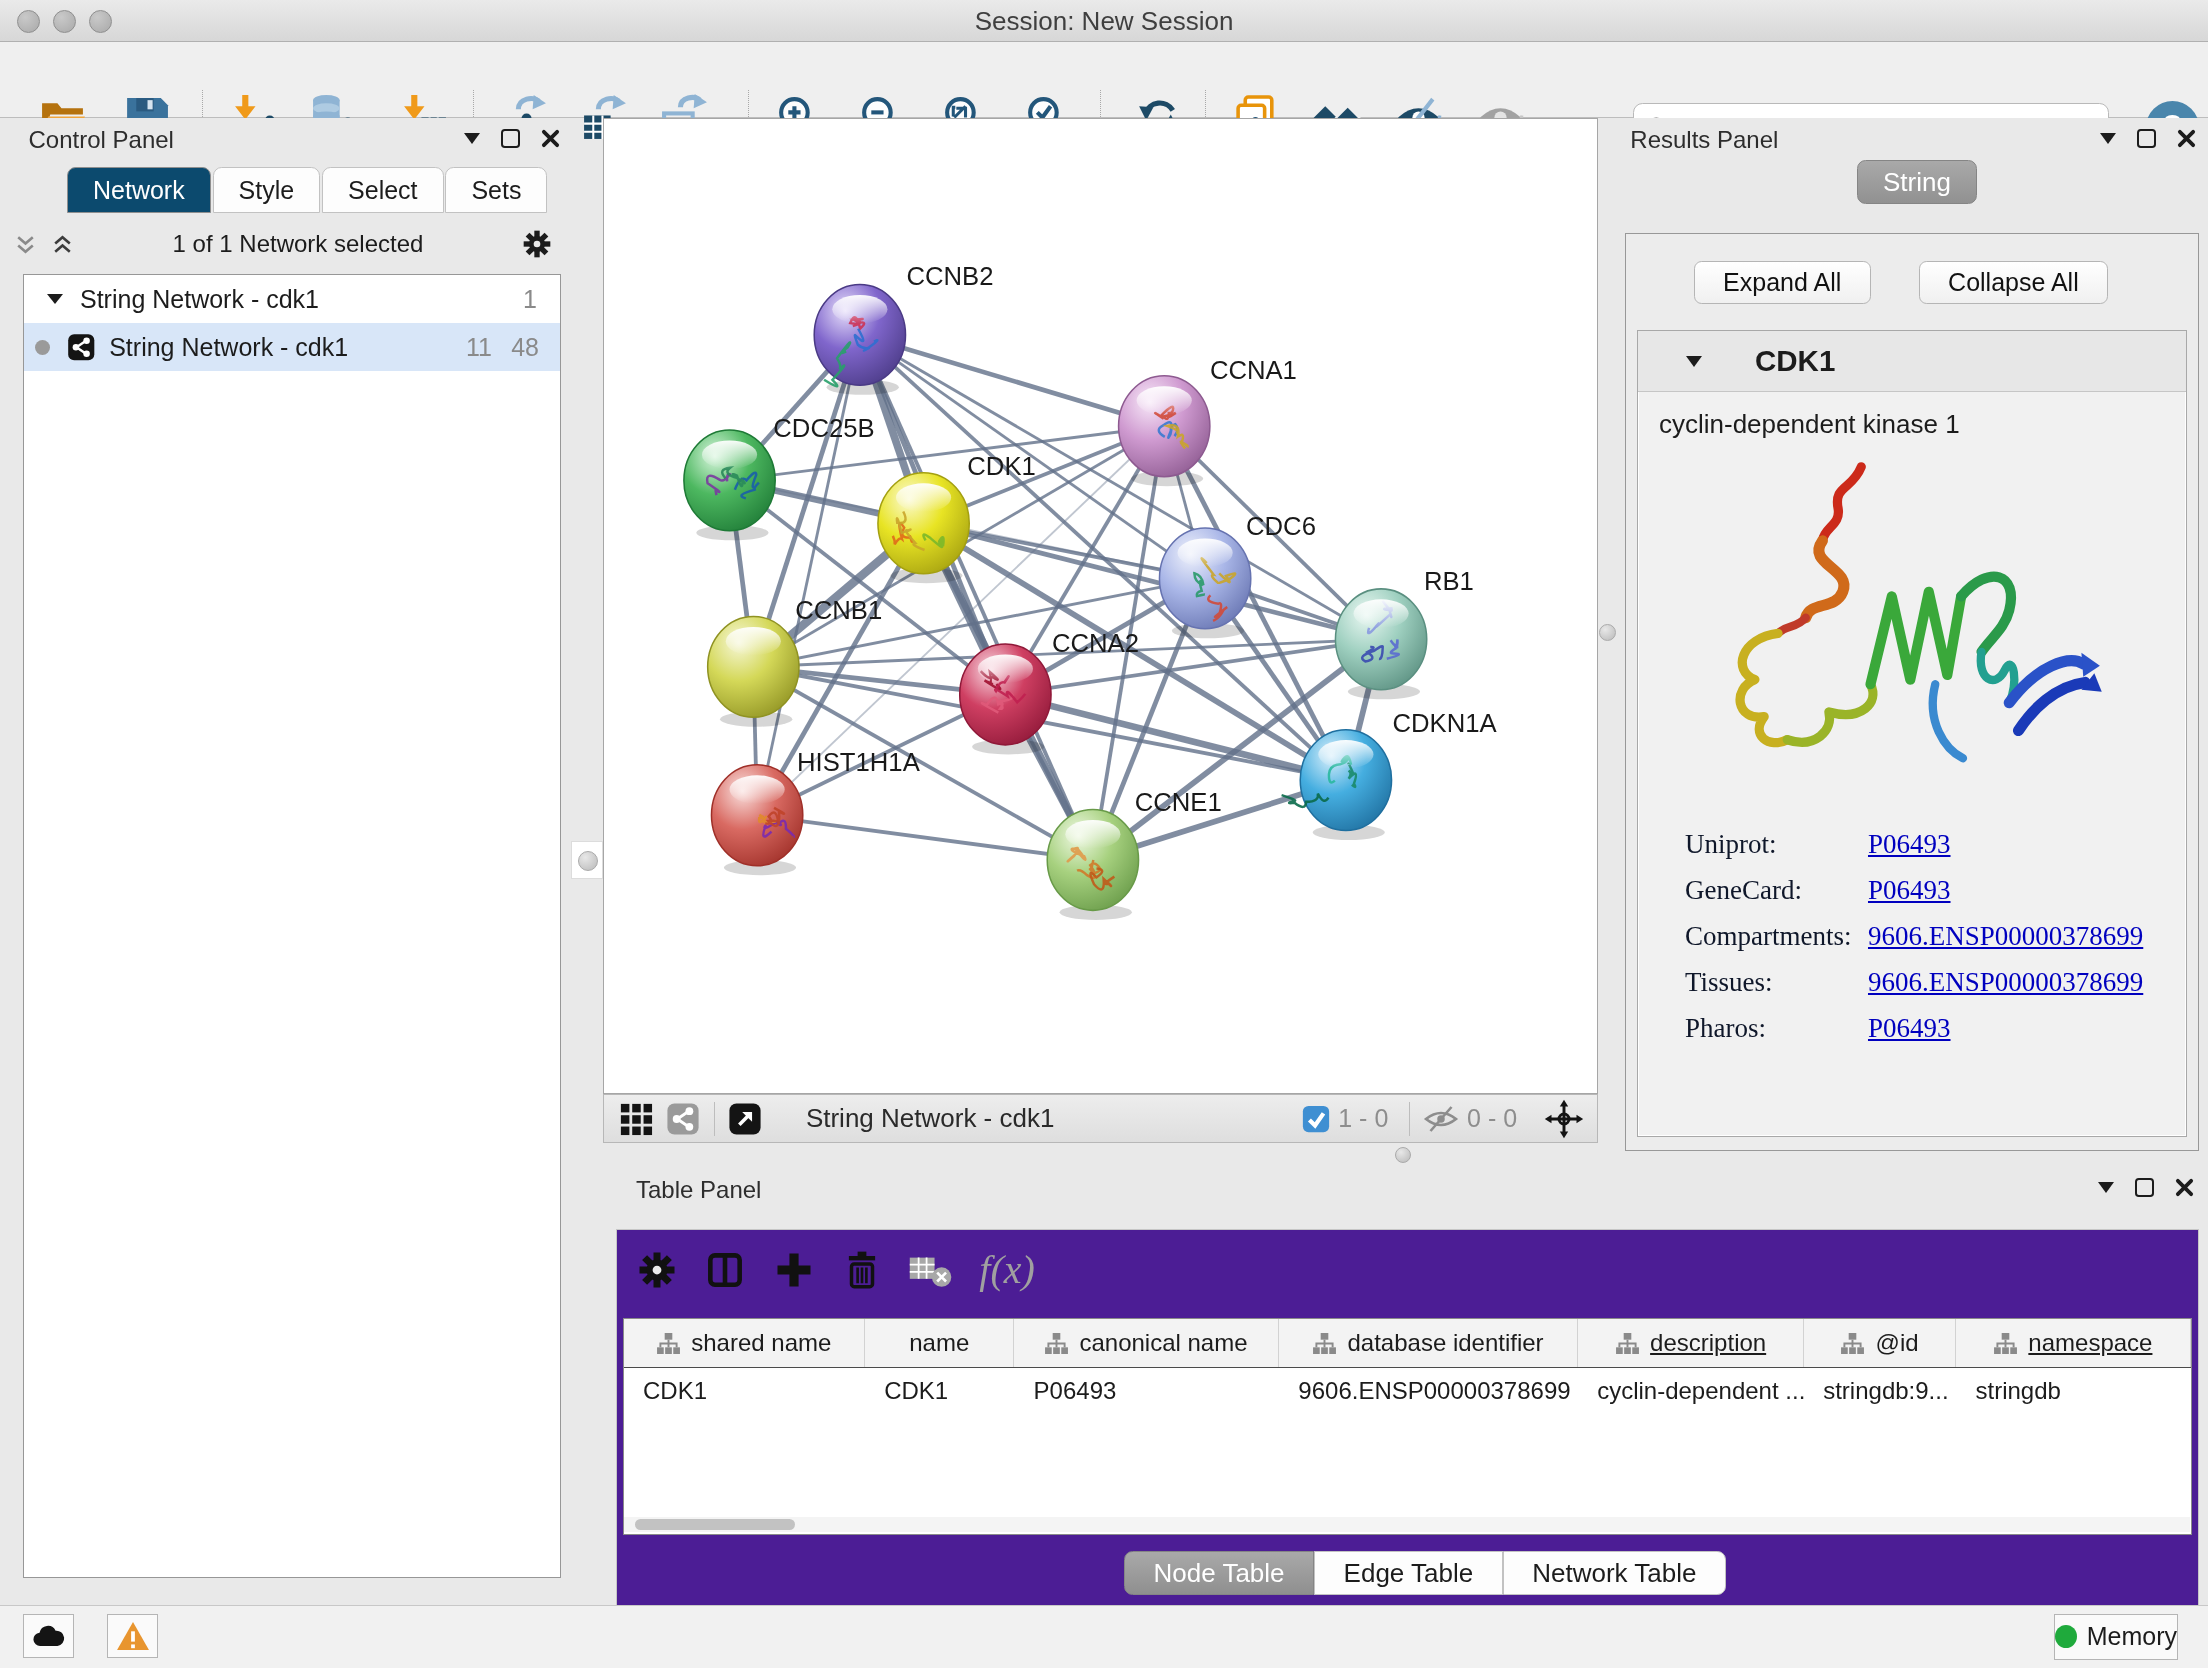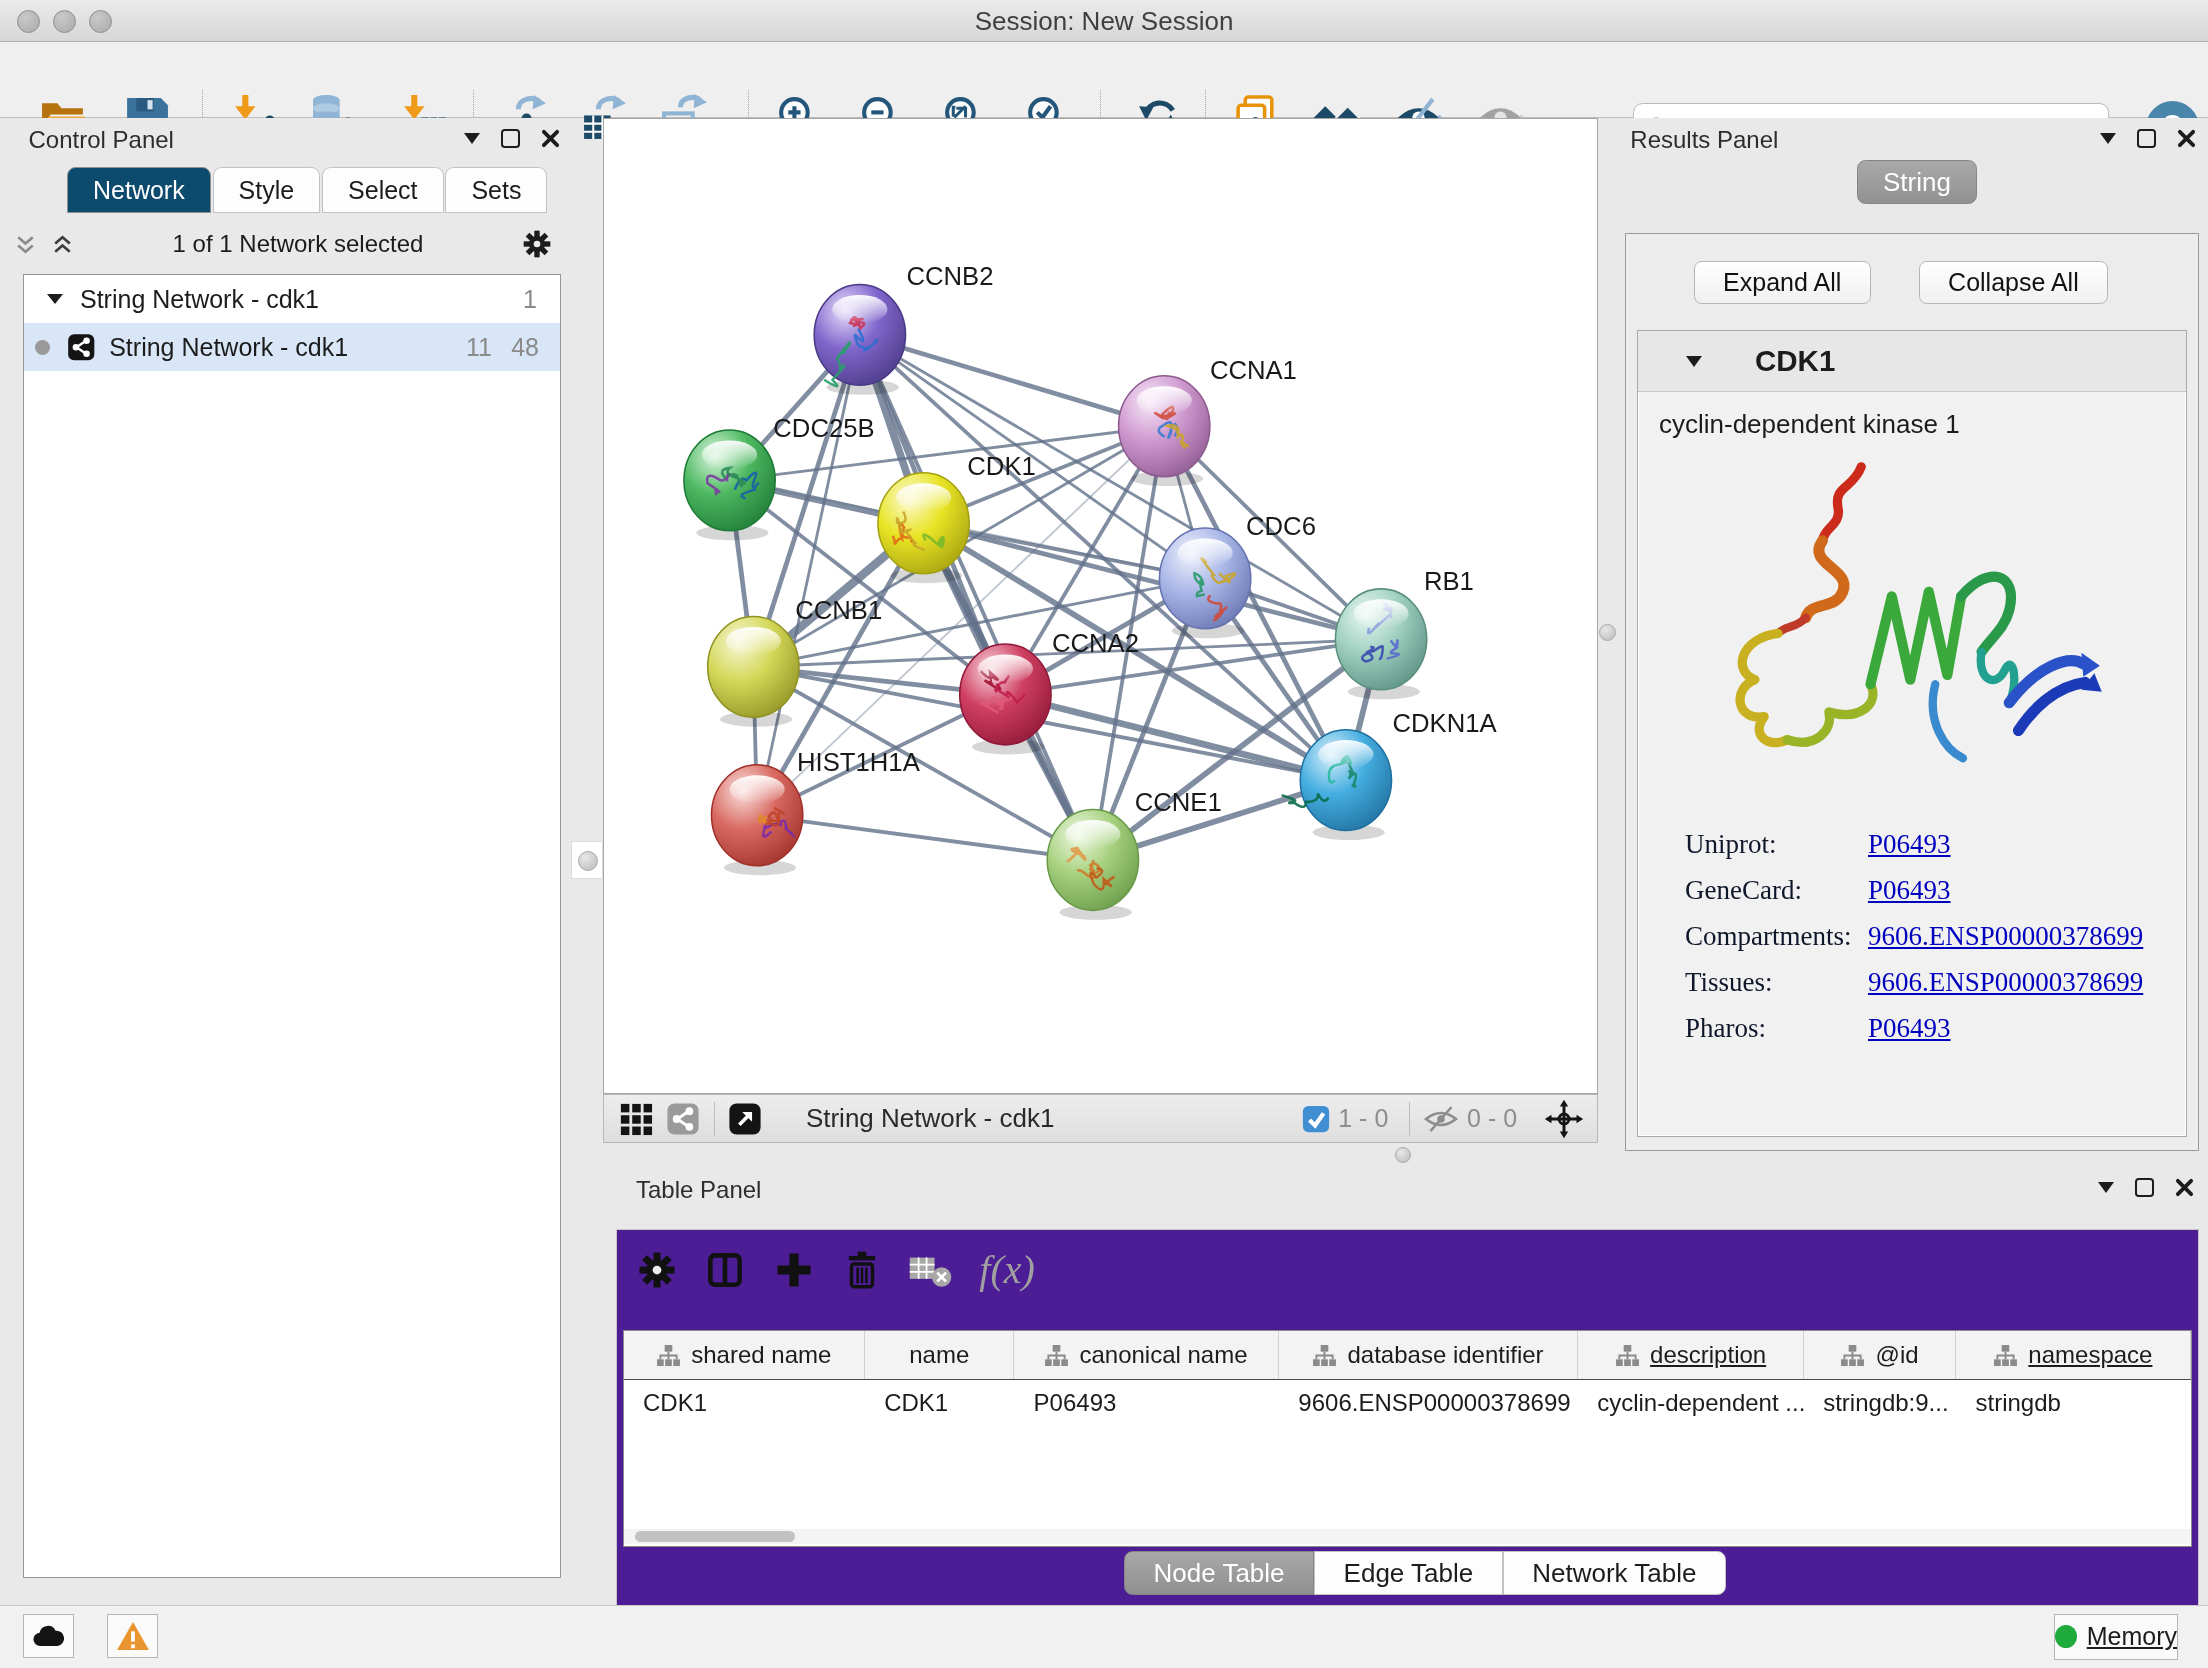--- a/index.html
+++ b/index.html
@@ -61,37 +61,37 @@
   .xl { position:absolute; left:30px; top:483px; font-family:"Liberation Serif",serif; }
   .xl h3 { font-size:28.5px; margin-bottom:17px; color:#000; }
   .xlrow { display:flex; margin:15px 0 15px 17px; font-size:27px; }
   .xlrow .lbl { width:183px; color:#0f172a; }
   .xlrow a { color:#0000bf; text-decoration:underline; }
 
   
   .tp { left:603px; top:1172px; width:1605px; height:434px; background:#e9e9e9; }
   .tp-outer { position:absolute; left:13.3px; top:57px; width:1583px; height:380px; background:#4c1d95; border:1px solid #c6c6c6; }
   .tp-tools { position:absolute; left:19px; top:13.3px; height:53px; display:flex; align-items:center; gap:25px; }
-  .tp-table { position:absolute; left:5.7px; top:100px; width:1569px; height:217px; background:#fff; border:1.9px solid #8a8a8a; overflow:hidden; }
+  .tp-table { position:absolute; left:5.7px; top:88px; width:1569px; height:217px; background:#fff; border:1.9px solid #8a8a8a; overflow:hidden; }
   .thead { display:flex; height:49px; background:#f3f3f3; border-bottom:1.9px solid #4a4a4a; }
   .th { display:flex; align-items:center; justify-content:center; gap:11.4px; font-size:24px; border-right:1px solid #d2d2d2; overflow:hidden; white-space:nowrap; }
   .trow { display:flex; height:46px; align-items:center; }
   .td { font-size:24px; padding-left:19px; overflow:hidden; white-space:nowrap; }
   .hscroll { position:absolute; left:0; bottom:1.9px; width:1566px; height:15px; background:#f4f4f4; }
   .hthumb { position:absolute; left:11.4px; top:1.9px; width:160px; height:11.4px; border-radius:6.7px; background:#c2c2c2; }
   .tp-tabs { position:absolute; left:521px; top:379px; display:flex; }
   .btab { height:44px; padding:0 28.5px; font-size:26px; line-height:42px; background:#fdfdfd; border:1px solid #c2c2c2; color:#1c1c1c; }
   .btab:first-child { border-radius:8.6px 0 0 8.6px; }
   .btab:last-child { border-radius:0 8.6px 8.6px 0; }
   .btab.active { background:linear-gradient(#a9a9a9,#8f8f8f); color:#fff; border-color:#858585; }
 
   
   .statusbar { left:0; top:1605px; width:2208px; height:63px; background:#f1f1f1; border-top:1px solid #c8c8c8; }
   .sb-btn { position:absolute; top:7.6px; width:51px; height:44px; background:#fafafa; border:1.9px solid #b5b5b5; display:flex; align-items:center; justify-content:center; }
-  .mem { position:absolute; left:2054px; top:7.6px; width:124px; height:46px; background:#fafafa; border:1.9px solid #b5b5b5; display:flex; align-items:center; justify-content:flex-start; gap:9.5px; font-size:25px;text-decoration:underline; }
+  .mem { position:absolute; left:2054px; top:7.6px; width:124px; height:46px; background:#fafafa; border:1.9px solid #b5b5b5; display:flex; align-items:center; justify-content:flex-start; gap:9.5px; font-size:25px; }
   .memdot { width:23px; height:23px; border-radius:50%; }
 
   svg text { font-family:"Liberation Sans",sans-serif; }
 </style>
 </head>
 <body>
 
 <div class="abs titlebar">
   <span class="tl" style="left:17px"></span>
   <span class="tl" style="left:53px"></span>

